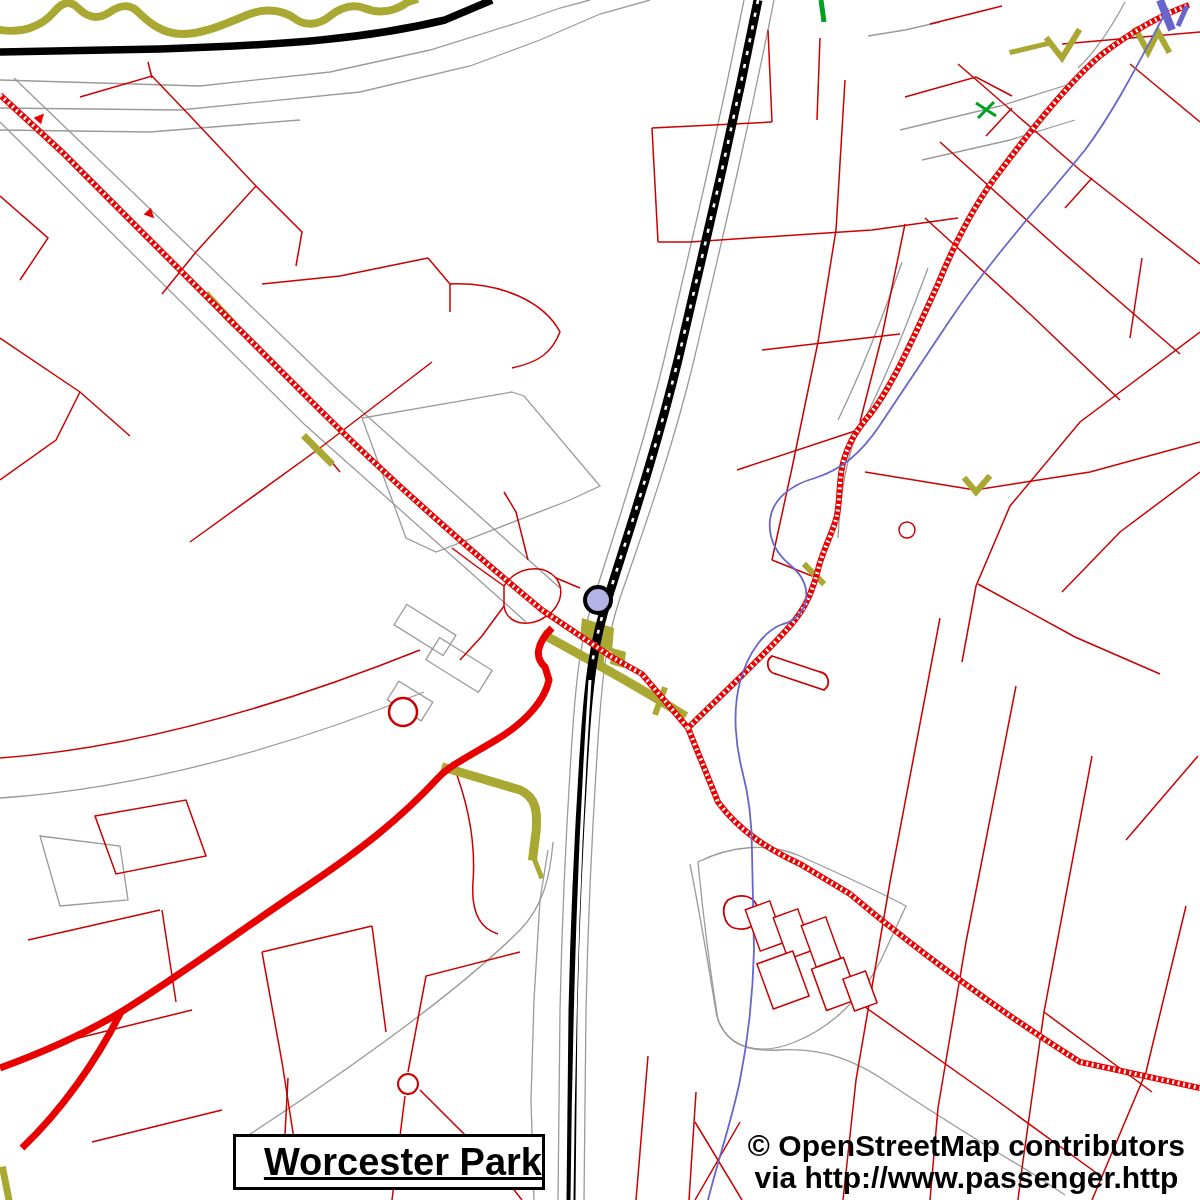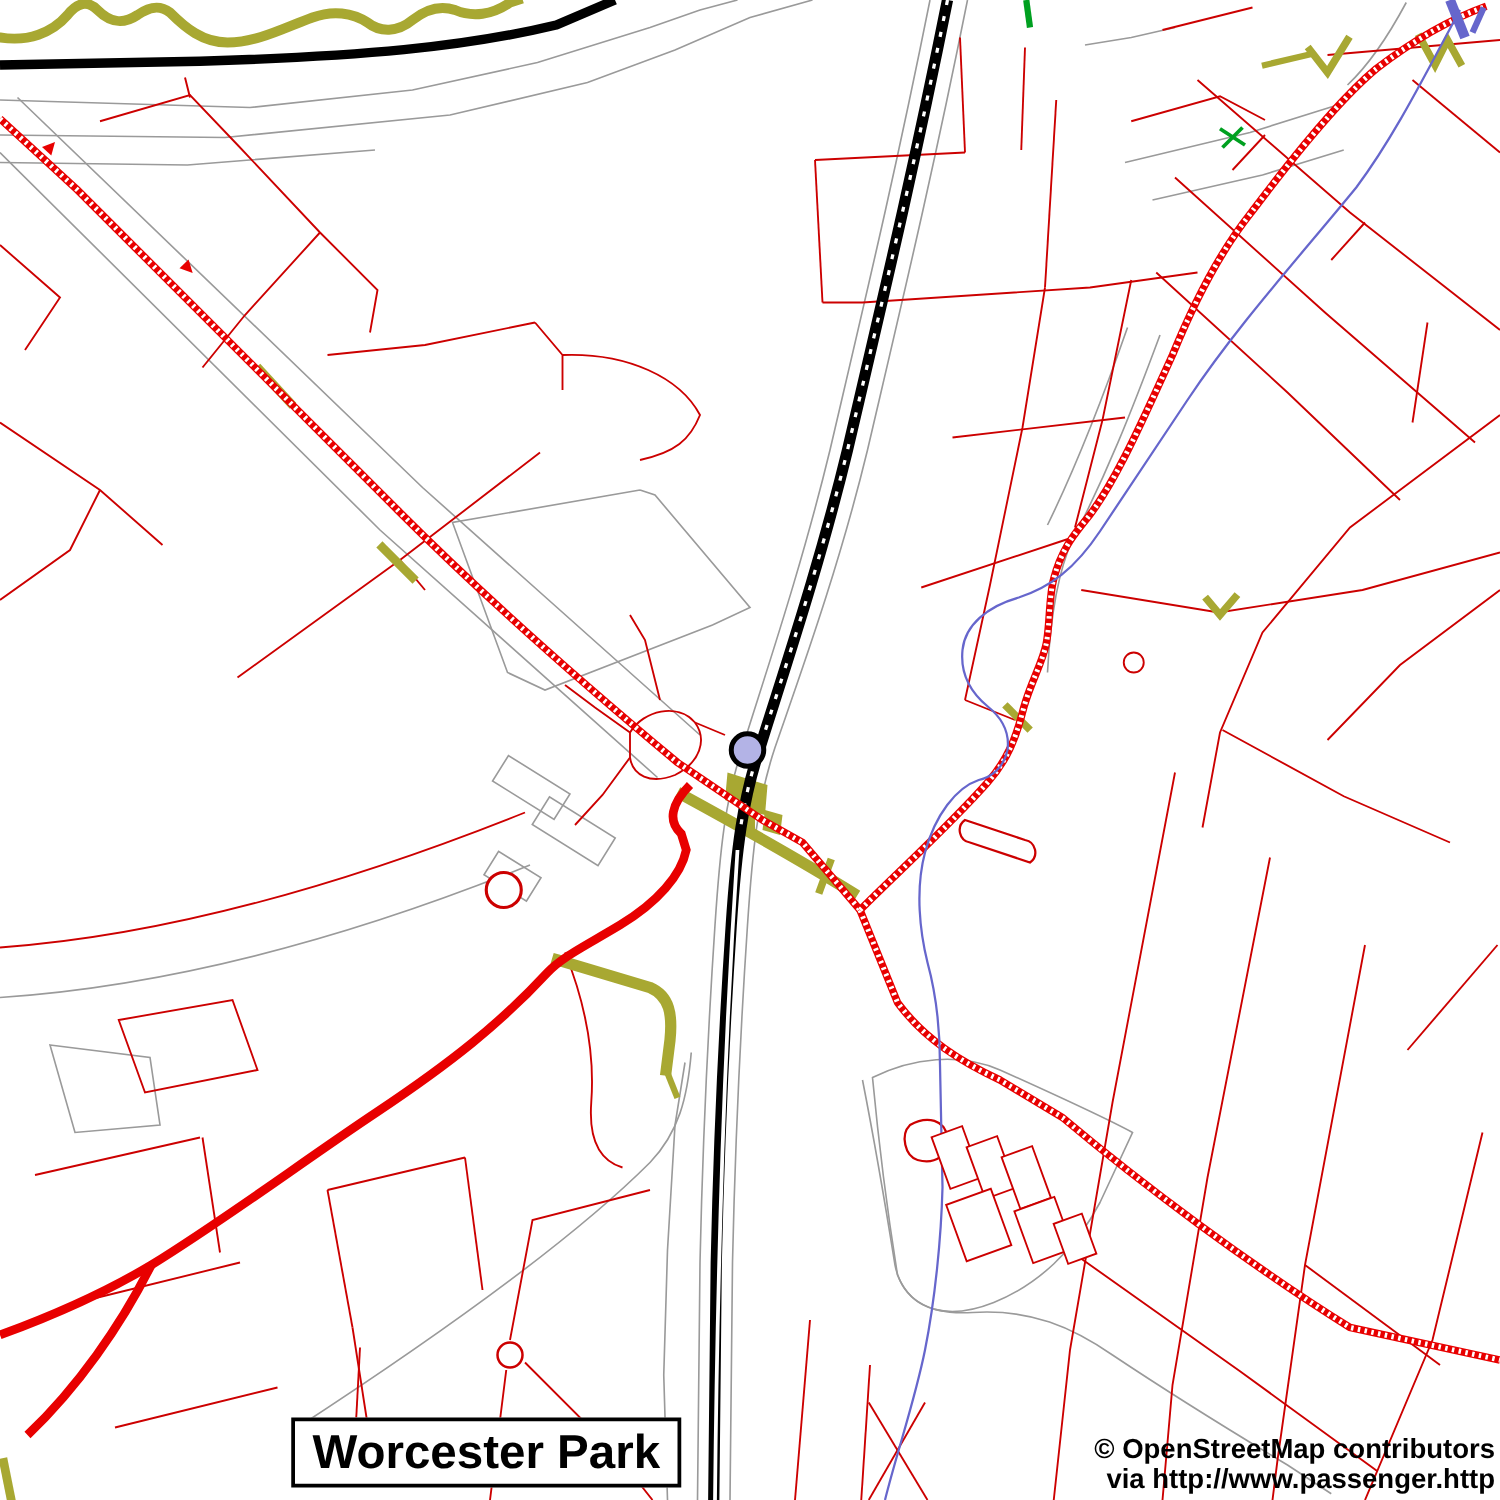--- a/index.html
+++ b/index.html
@@ -23,24 +23,24 @@
   .raildash{stroke:#ffffff;stroke-width:2.6;fill:none;stroke-dasharray:4 9;}
   .railsplit{stroke:#ffffff;stroke-width:3;fill:none;}
   .hatchbase{stroke:var(--primary-road);stroke-width:6;fill:none;}
   .hatchtick{stroke:#ffffff;stroke-width:4;fill:none;stroke-dasharray:2 3.5;}
   .thickred{stroke:var(--primary-road);stroke-width:7;fill:none;}
   .stream{stroke:var(--stream);stroke-width:1.8;fill:none;}
   .bld{stroke:var(--minor-road);stroke-width:1.5;fill:#ffffff;}
   .stadium{stroke:var(--minor-road);stroke-width:1.8;fill:none;}
   .place-label-box{position:absolute;left:233px;top:1134px;width:312px;height:56px;
     background:var(--label-box-bg);border:3px solid var(--label-box-border);
-    box-sizing:border-box;display:flex;align-items:center;justify-content:center;}
+    box-sizing:border-box;display:flex;align-items:center;justify-content:flex-end;text-decoration:underline;}
   .place-label-box span{font-size:38px;font-weight:bold;color:var(--label-color);white-space:nowrap;}
-  .attribution{position:absolute;right:4px;bottom:6px;text-align:right;
-    font-size:22px;font-weight:bold;color:var(--label-color);line-height:1.06;}
+  .attribution{position:absolute;right:15px;bottom:6px;text-align:center;
+    font-size:30px;font-weight:bold;color:var(--label-color);line-height:1.06;}
 </style>
 </head>
 <body>
 
 <div class="map">
   <svg width="1200" height="1200" viewBox="0 0 1200 1200">
 
     <g>
       <path class="gray" d="M0,80 L200,86 L330,72 L430,50 L520,22 L560,8 L590,0"></path>
       <path class="gray" d="M0,108 L180,110 L360,92 L470,66 L540,40 L600,14 L650,0"></path>

